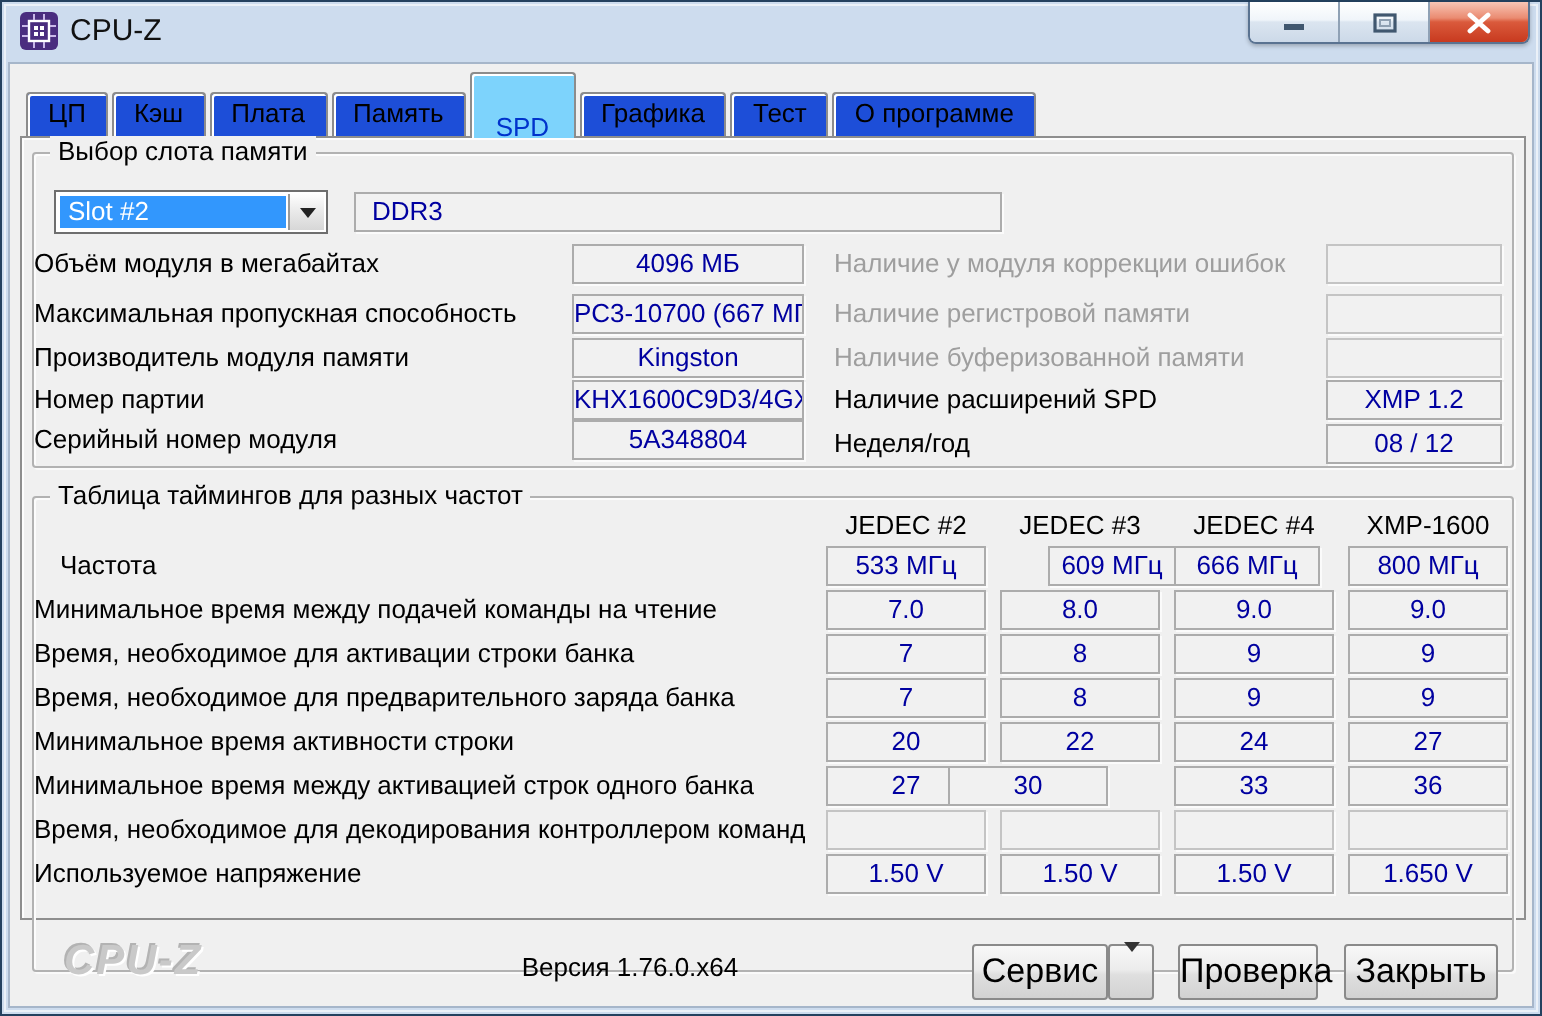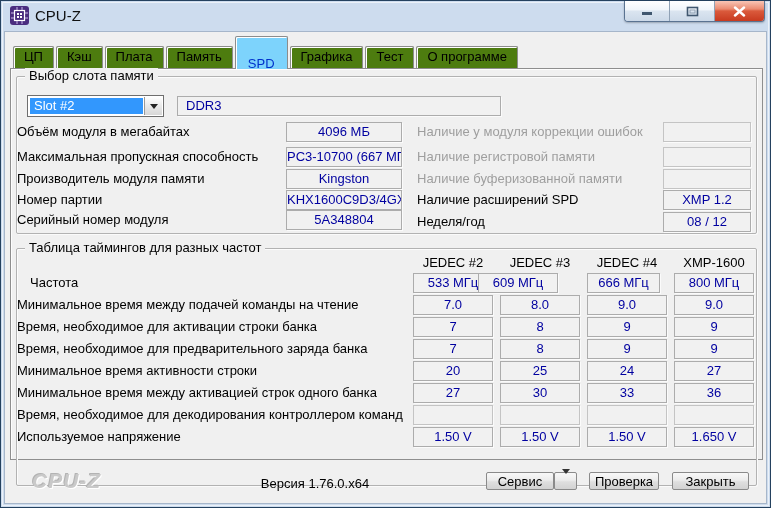--- a/index.html
+++ b/index.html
@@ -24,21 +24,21 @@
   .capbtn.close{width:49px;border-right:none;
           background:linear-gradient(180deg,#f8c5b5,#ea8b71 40%,#da5a3c 50%,#c83a1f);}
 
   
   .client{position:absolute;left:3px;right:3px;top:30px;bottom:3px;background:#f0f0f0;
           border:1px solid #a6b6ca;}
 
   
   .tabstrip{position:absolute;left:8px;top:12px;height:25px;display:flex;align-items:flex-end;z-index:5;}
   .tab{height:22px;line-height:20px;padding:0 10px;margin-right:2px;margin-bottom:1px;
-       background:#4d7c0f;border:1px solid #8c8c8c;border-bottom:none;border-radius:2px 2px 0 0;
+       background:#1d4ed8;border:1px solid #8c8c8c;border-bottom:none;border-radius:2px 2px 0 0;
        font-size:13px;color:#000;box-shadow:inset 1px 1px 0 #ffffff;cursor:default;}
   .tab.active{height:25px;line-height:22px;margin-bottom:0;padding:16px 12px;background:#7dd3fc;
        color:#0033cc;z-index:6;}
 
   .panel{position:absolute;left:5px;top:36px;width:753px;height:392px;background:#f0f0f0;
          border:1px solid #8e8e8e;box-shadow:inset 1px 1px 0 #fdfdfd;}
 
   
   .group{position:absolute;border:1px solid #b2b2b2;border-radius:2px;
          box-shadow:inset 1px 1px 0 #fcfcfc,1px 1px 0 #fafafa;}
@@ -67,21 +67,21 @@
   .tri{width:0;height:0;border-left:4px solid transparent;border-right:4px solid transparent;
        border-top:5px solid #222;}
 
   
   .chead{position:absolute;top:6px;width:80px;text-align:center;font-size:13px;color:#000;}
 
   
   .logo{position:absolute;left:27px;top:437px;font-size:21px;font-weight:bold;font-style:italic;
         color:#c9c9c9;text-shadow:1px 1px 0 #ffffff,-1px -1px 0 #b3b3b3;letter-spacing:1px;}
   .version{position:absolute;left:150px;top:444px;width:320px;text-align:center;font-size:13px;color:#000;}
-  .btn{position:absolute;top:440px;height:18px;font-size:13px;color:#000;
+  .btn{position:absolute;top:440px;height:28px;font-size:17px;color:#000;
        background:linear-gradient(180deg,#f8f8f8,#ececec 45%,#dfdfdf 55%,#d2d2d2);
        border:1px solid #8a8a8a;border-radius:2px;padding:0;cursor:default;}
   .btn .tri{margin:0 auto;border-top-color:#333;}
 </style>
 </head>
 <body>
 
 <div class="win">
   <div class="frame-hl"></div>
 
@@ -170,21 +170,21 @@
     <div class="group g2">
       <span class="gtitle">Таблица таймингов для разных частот</span>
 
       <span class="chead" style="left:396px">JEDEC #2</span>
       <span class="chead" style="left:483px">JEDEC #3</span>
       <span class="chead" style="left:570px">JEDEC #4</span>
       <span class="chead" style="left:657px">XMP-1600</span>
 
       <span class="lbl r" style="left:13px;width:394px;top:26px">Частота</span>
       <div class="vbox" style="left:396px;top:24px;width:80px">533 МГц</div>
-      <div class="vbox" style="left:461px;top:24px;width:80px">609 МГц</div>
+      <div class="vbox" style="left:507px;top:24px;width:64px">609 МГц</div>
       <div class="vbox" style="left:570px;top:24px;width:73px">666 МГц</div>
       <div class="vbox" style="left:657px;top:24px;width:80px">800 МГц</div>
 
       <span class="lbl r" style="left:0;width:394px;top:48px">Минимальное время между подачей команды на чтение</span>
       <div class="vbox" style="left:396px;top:46px;width:80px">7.0</div>
       <div class="vbox" style="left:483px;top:46px;width:80px">8.0</div>
       <div class="vbox" style="left:570px;top:46px;width:80px">9.0</div>
       <div class="vbox" style="left:657px;top:46px;width:80px">9.0</div>
 
       <span class="lbl r" style="left:0;width:394px;top:70px">Время, необходимое для активации строки банка</span>
@@ -194,27 +194,27 @@
       <div class="vbox" style="left:657px;top:68px;width:80px">9</div>
 
       <span class="lbl r" style="left:0;width:394px;top:92px">Время, необходимое для предварительного заряда банка</span>
       <div class="vbox" style="left:396px;top:90px;width:80px">7</div>
       <div class="vbox" style="left:483px;top:90px;width:80px">8</div>
       <div class="vbox" style="left:570px;top:90px;width:80px">9</div>
       <div class="vbox" style="left:657px;top:90px;width:80px">9</div>
 
       <span class="lbl r" style="left:0;width:394px;top:114px">Минимальное время активности строки</span>
       <div class="vbox" style="left:396px;top:112px;width:80px">20</div>
-      <div class="vbox" style="left:483px;top:112px;width:80px">25</div>
+      <div class="vbox" style="left:483px;top:112px;width:80px">22</div>
       <div class="vbox" style="left:570px;top:112px;width:80px">24</div>
       <div class="vbox" style="left:657px;top:112px;width:80px">27</div>
 
       <span class="lbl r" style="left:0;width:394px;top:136px">Минимальное время между активацией строк одного банка</span>
       <div class="vbox" style="left:396px;top:134px;width:80px">27</div>
-      <div class="vbox" style="left:483px;top:134px;width:80px">30</div>
+      <div class="vbox" style="left:457px;top:134px;width:80px">30</div>
       <div class="vbox" style="left:570px;top:134px;width:80px">33</div>
       <div class="vbox" style="left:657px;top:134px;width:80px">36</div>
 
       <span class="lbl r" style="left:0;width:394px;top:158px">Время, необходимое для декодирования контроллером команд</span>
       <div class="vbox dis" style="left:396px;top:156px;width:80px"></div>
       <div class="vbox dis" style="left:483px;top:156px;width:80px"></div>
       <div class="vbox dis" style="left:570px;top:156px;width:80px"></div>
       <div class="vbox dis" style="left:657px;top:156px;width:80px"></div>
 
       <span class="lbl r" style="left:0;width:394px;top:180px">Используемое напряжение</span>

